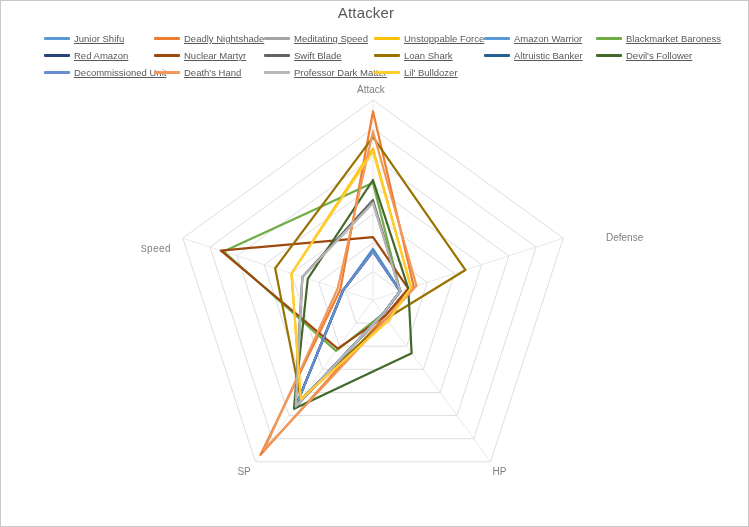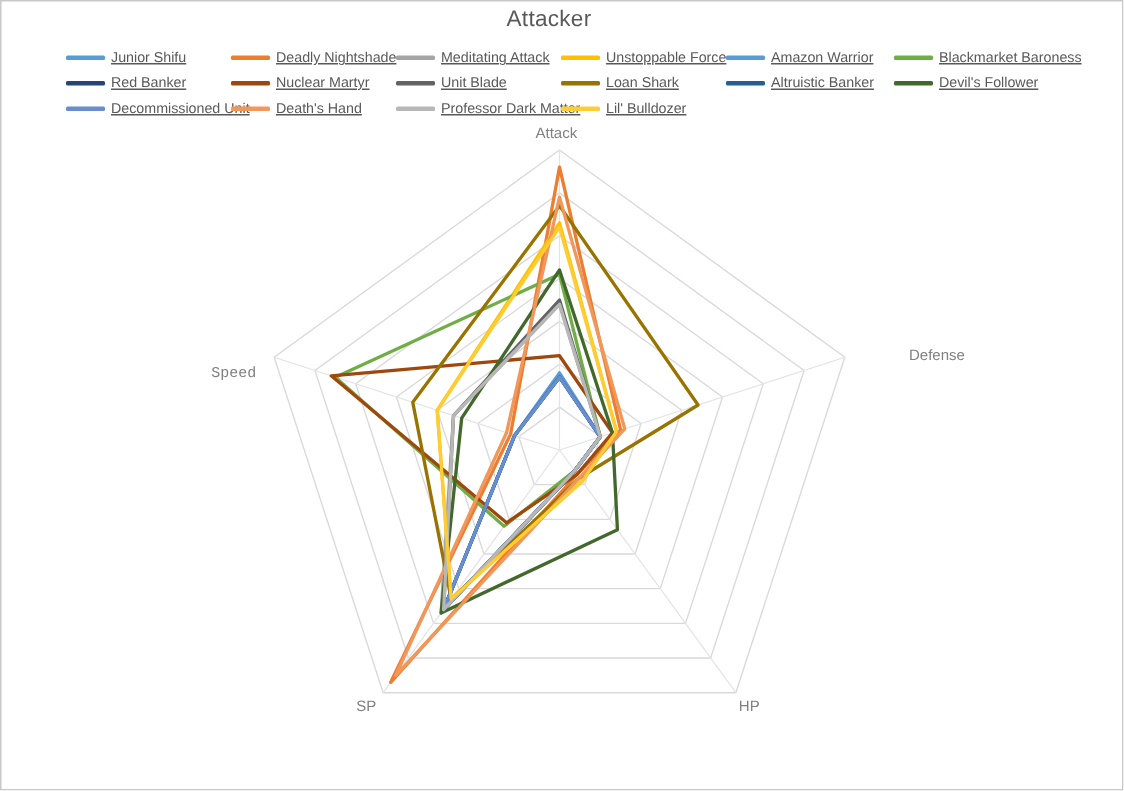--- a/index.html
+++ b/index.html
@@ -88,45 +88,45 @@
     <div class="legend-item">
       <span class="legend-swatch" style="background: rgb(91, 155, 213);"></span>
       <span class="legend-label">Junior Shifu</span>
     </div>
     <div class="legend-item">
       <span class="legend-swatch" style="background: rgb(237, 125, 49);"></span>
       <span class="legend-label">Deadly Nightshade</span>
     </div>
     <div class="legend-item">
       <span class="legend-swatch" style="background: rgb(165, 165, 165);"></span>
-      <span class="legend-label">Meditating Attack</span>
+      <span class="legend-label">Meditating Speed</span>
     </div>
     <div class="legend-item">
       <span class="legend-swatch" style="background: rgb(255, 192, 0);"></span>
       <span class="legend-label">Unstoppable Force</span>
     </div>
     <div class="legend-item">
       <span class="legend-swatch" style="background: rgb(91, 155, 213);"></span>
       <span class="legend-label">Amazon Warrior</span>
     </div>
     <div class="legend-item">
       <span class="legend-swatch" style="background: rgb(112, 173, 71);"></span>
       <span class="legend-label">Blackmarket Baroness</span>
     </div>
     <div class="legend-item">
       <span class="legend-swatch" style="background: rgb(38, 68, 120);"></span>
-      <span class="legend-label">Red Banker</span>
+      <span class="legend-label">Red Amazon</span>
     </div>
     <div class="legend-item">
       <span class="legend-swatch" style="background: rgb(158, 72, 14);"></span>
       <span class="legend-label">Nuclear Martyr</span>
     </div>
     <div class="legend-item">
       <span class="legend-swatch" style="background: rgb(99, 99, 99);"></span>
-      <span class="legend-label">Unit Blade</span>
+      <span class="legend-label">Swift Blade</span>
     </div>
     <div class="legend-item">
       <span class="legend-swatch" style="background: rgb(153, 115, 0);"></span>
       <span class="legend-label">Loan Shark</span>
     </div>
     <div class="legend-item">
       <span class="legend-swatch" style="background: rgb(37, 94, 145);"></span>
       <span class="legend-label">Altruistic Banker</span>
     </div>
     <div class="legend-item">

